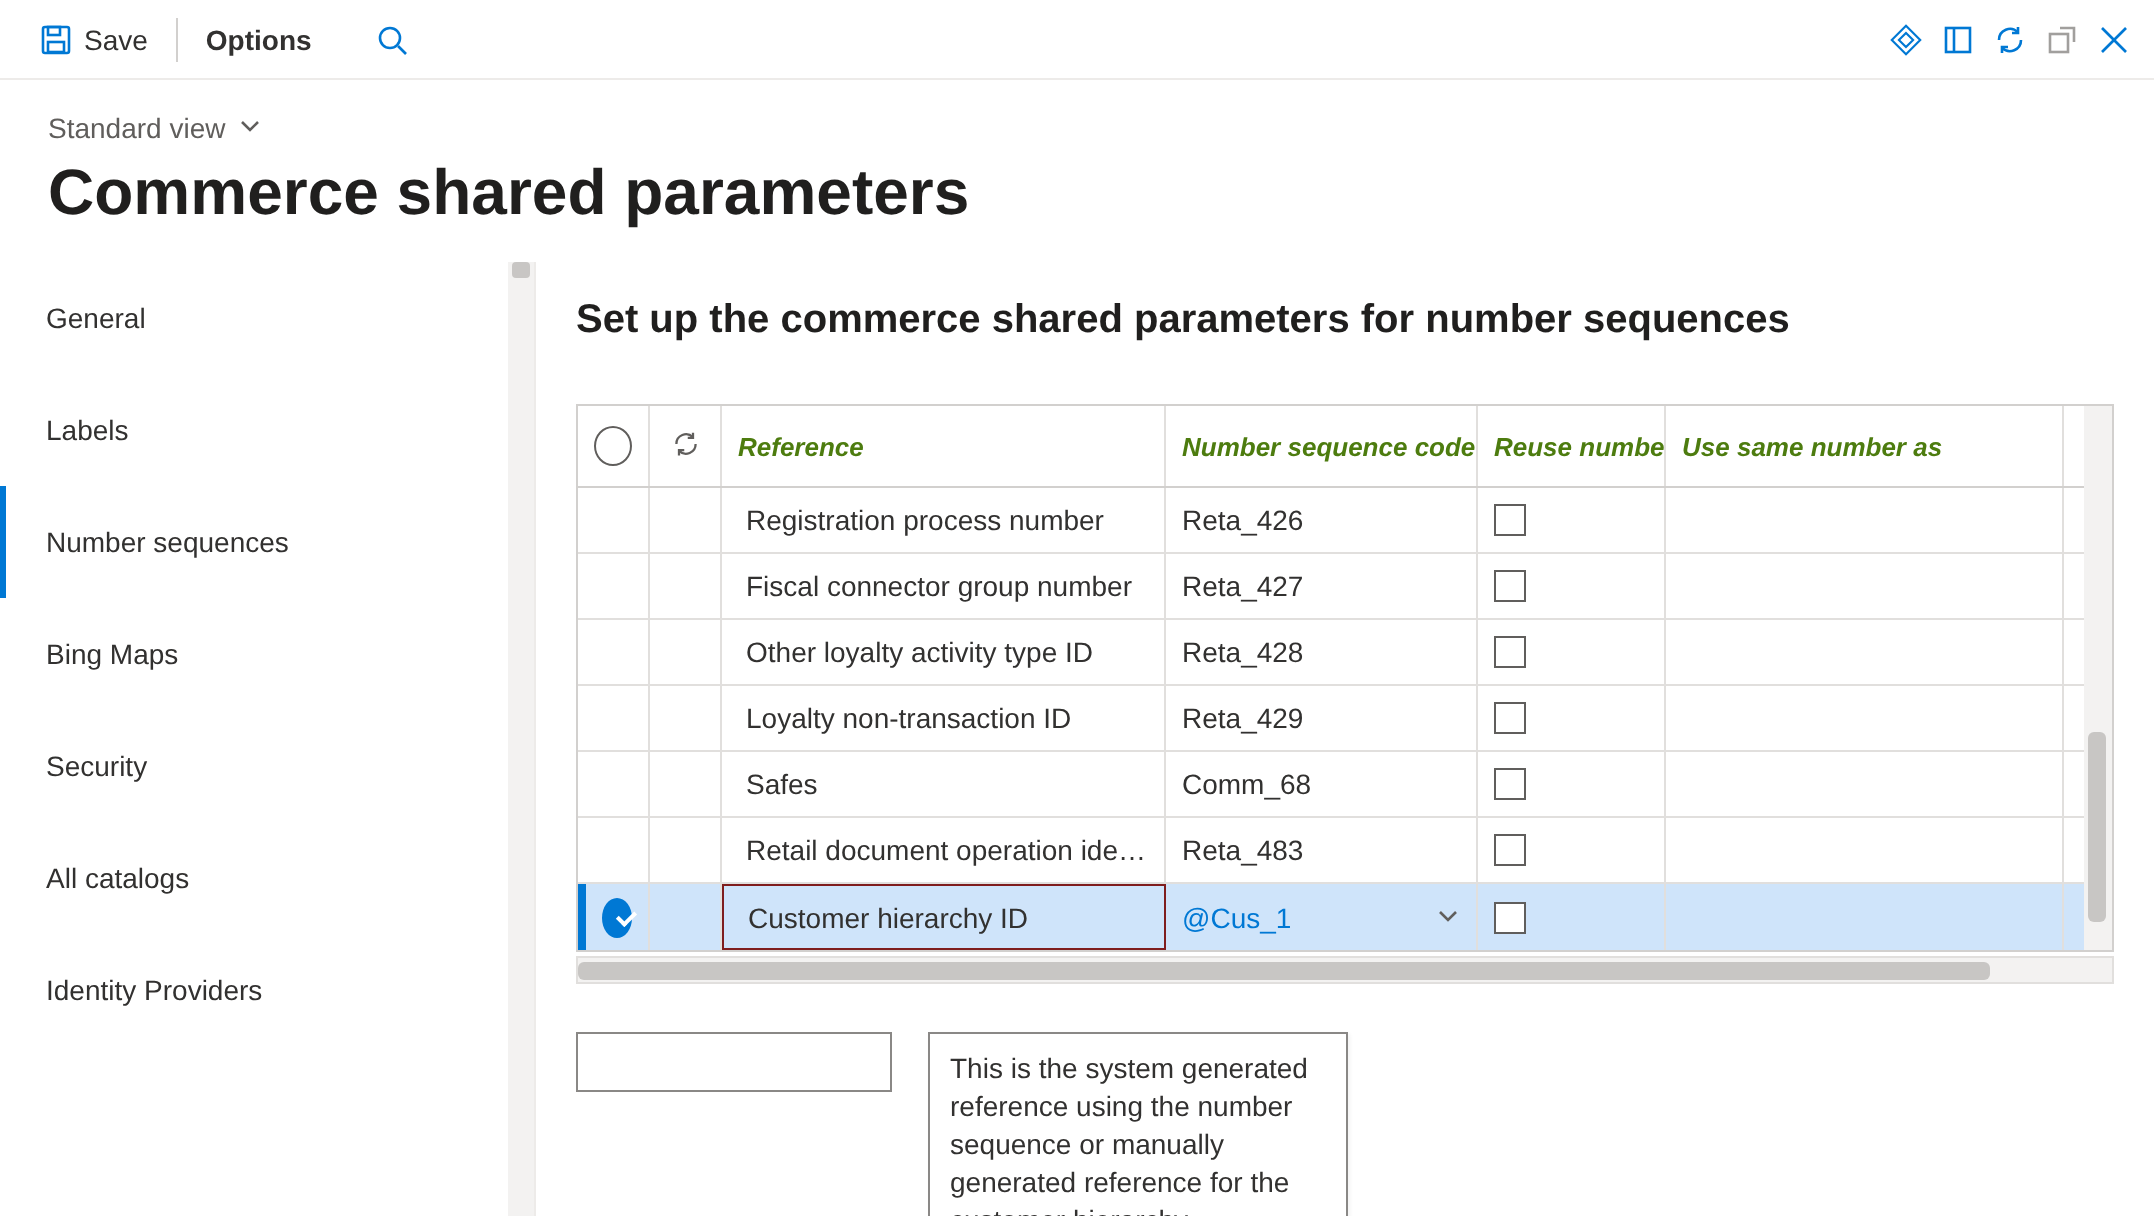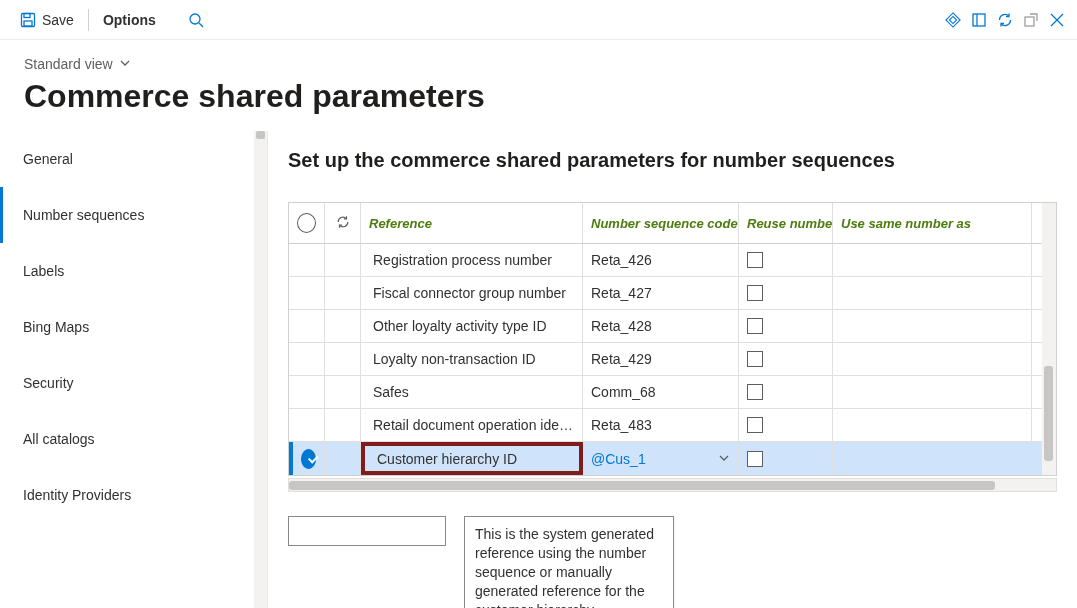--- a/index.html
+++ b/index.html
@@ -131,21 +131,21 @@
   .row-selected {
     background:#cfe4fa;
   }
   .row-selected .col-select .radio {
     background:#0078d4; border-color:#0078d4; position:relative;
   }
   .row-selected .col-select .radio::after{
     content:""; position:absolute; left:4px; top:8px; width:4px; height:7px; border:solid #fff; border-width:0 2px 2px 0; transform: rotate(45deg) translateY(-6px);
   }
   .row-selected .col-ref {
-    border:4px solid #7f1d1d;
+    border:1px solid #7f1d1d;
   }
   .row-selected .col-code { color:#0078d4;}
   .row-selected .left-bar {
     width:4px; background:#0078d4; align-self:stretch;
   }
   .left-bar { width:4px; }
   .dropdown-caret { margin-left:auto; color:#605e5c;}
   .refresh-icon svg { stroke:#605e5c;}
   
   .hscroll {
@@ -239,22 +239,22 @@
       </svg>
   </span>
 </div>
 
 <div class="page-title">Commerce shared parameters</div>
 
 <div class="main">
 
   <div class="sidebar" id="sidebar">
     <div class="side-item">General</div>
+      <div class="side-item">Labels</div>
       <div class="side-item active">Number sequences</div>
-      <div class="side-item">Labels</div>
       <div class="side-item">Bing Maps</div>
       <div class="side-item">Security</div>
       <div class="side-item">All catalogs</div>
       <div class="side-item">Identity Providers</div>
       <div class="sidebar-scrollbar">
         <div class="thumb"></div>
       </div>
   </div>
 
   <div class="content">

